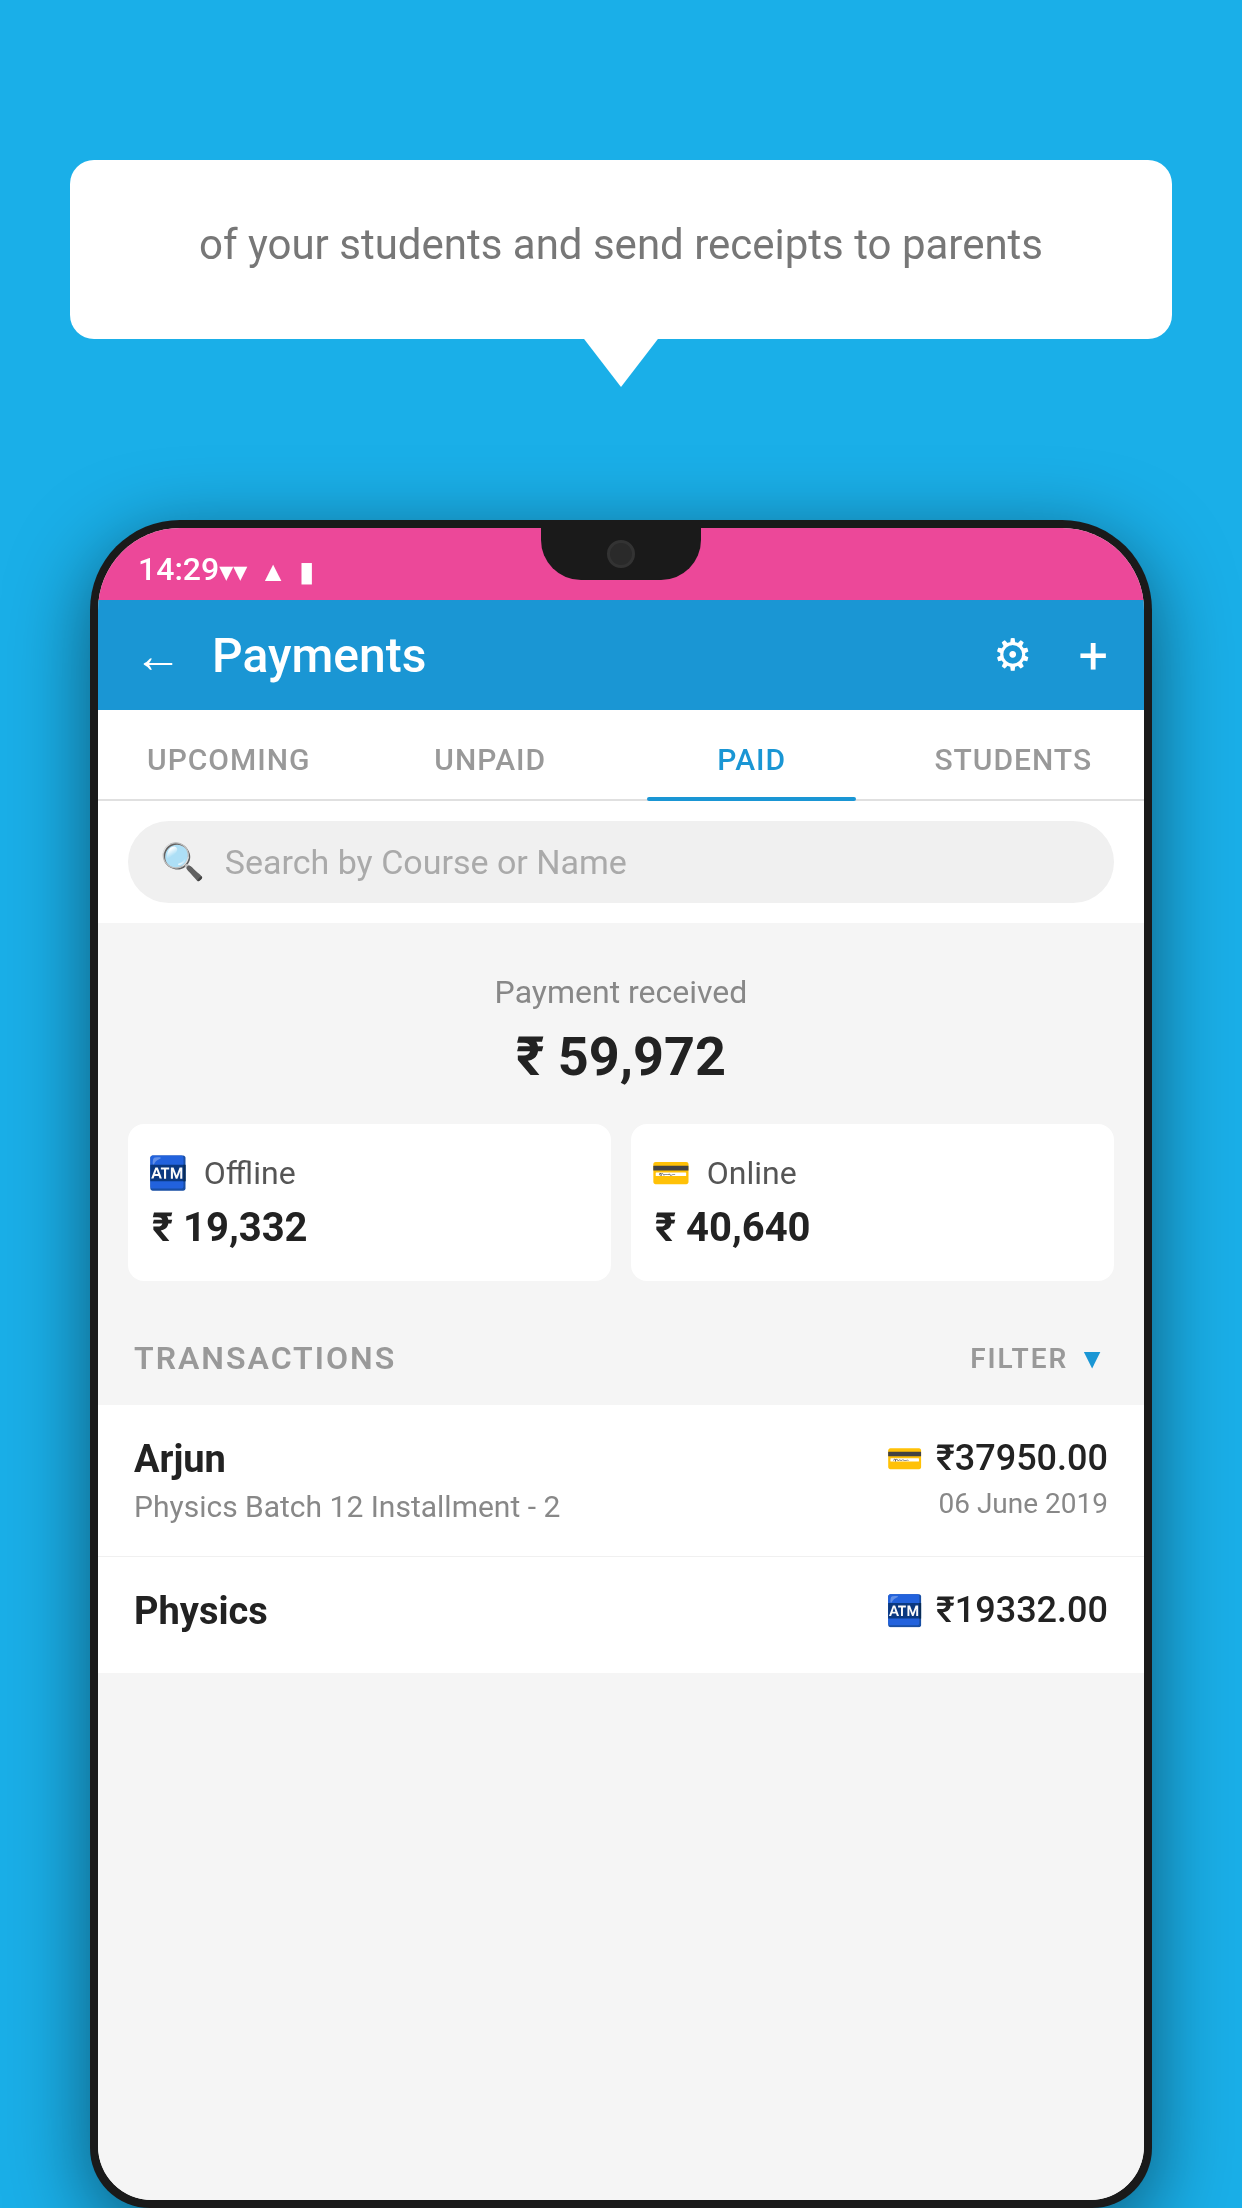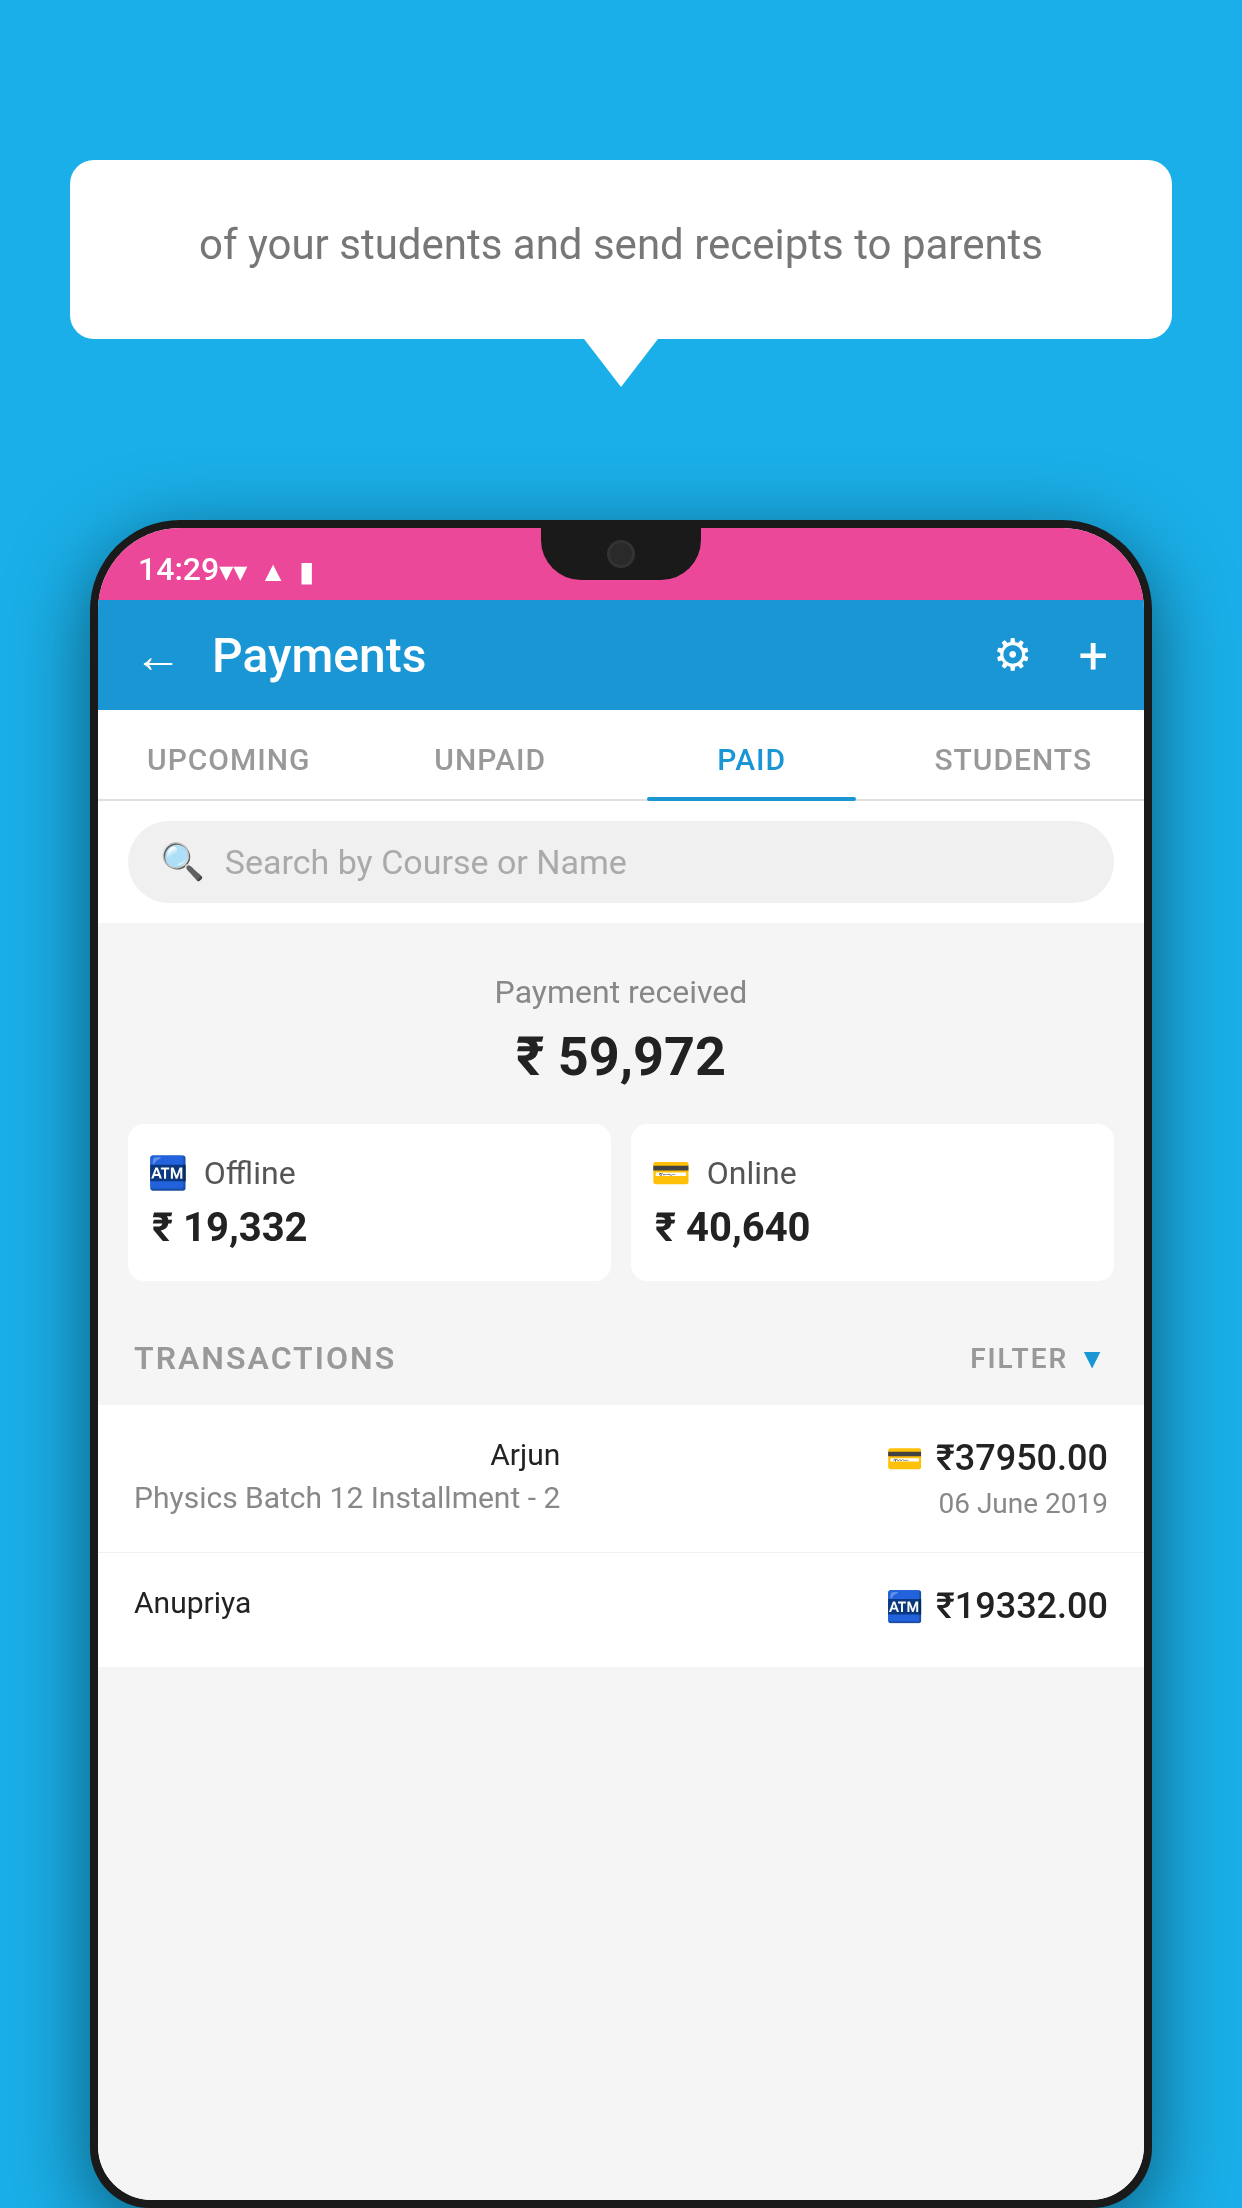--- a/index.html
+++ b/index.html
@@ -296,25 +296,24 @@
     .transaction-row {
       background: white;
       padding: 32px 36px;
       border-bottom: 1px solid #f0f0f0;
       display: flex;
       justify-content: space-between;
       align-items: flex-start;
     }
     .transaction-left {}
     .transaction-name {
-      font-size: 30px;
-      font-weight: 400;
+      font-size: 38px;
+      font-weight: 700;
       color: #222;
       margin-bottom: 8px;
-      text-align: right;
     }
     .transaction-course {
       font-size: 30px;
       color: #888;
     }
     .transaction-right {
       text-align: right;
     }
     .transaction-amount-row {
       display: flex;
@@ -432,21 +431,21 @@
           <div class="transaction-amount-row">
             <span class="transaction-type-icon">💳</span>
             <span class="transaction-amount">₹37950.00</span>
           </div>
           <div class="transaction-date">06 June 2019</div>
         </div>
       </div>
 
       <div class="transaction-row-partial">
         <div class="transaction-left">
-          <div class="transaction-name">Anupriya</div>
+          <div class="transaction-name">Physics</div>
         </div>
         <div class="transaction-right">
           <div class="transaction-amount-row">
             <span class="transaction-type-icon">🏧</span>
             <span class="transaction-amount">₹19332.00</span>
           </div>
         </div>
       </div>
 
     </div>

